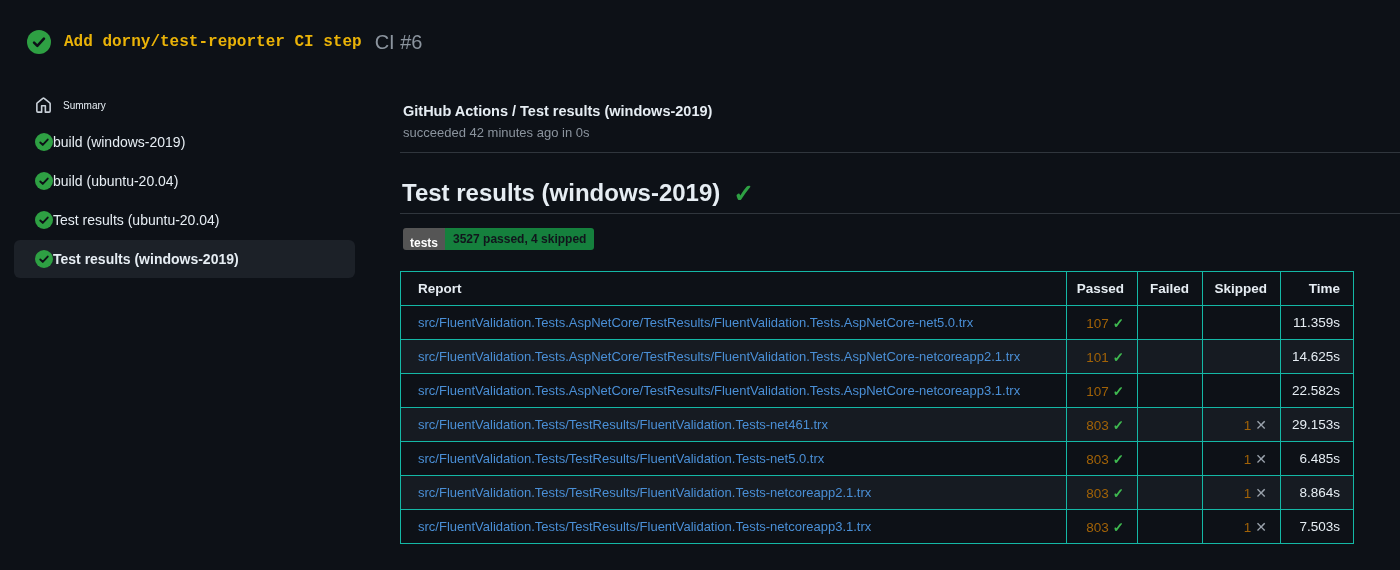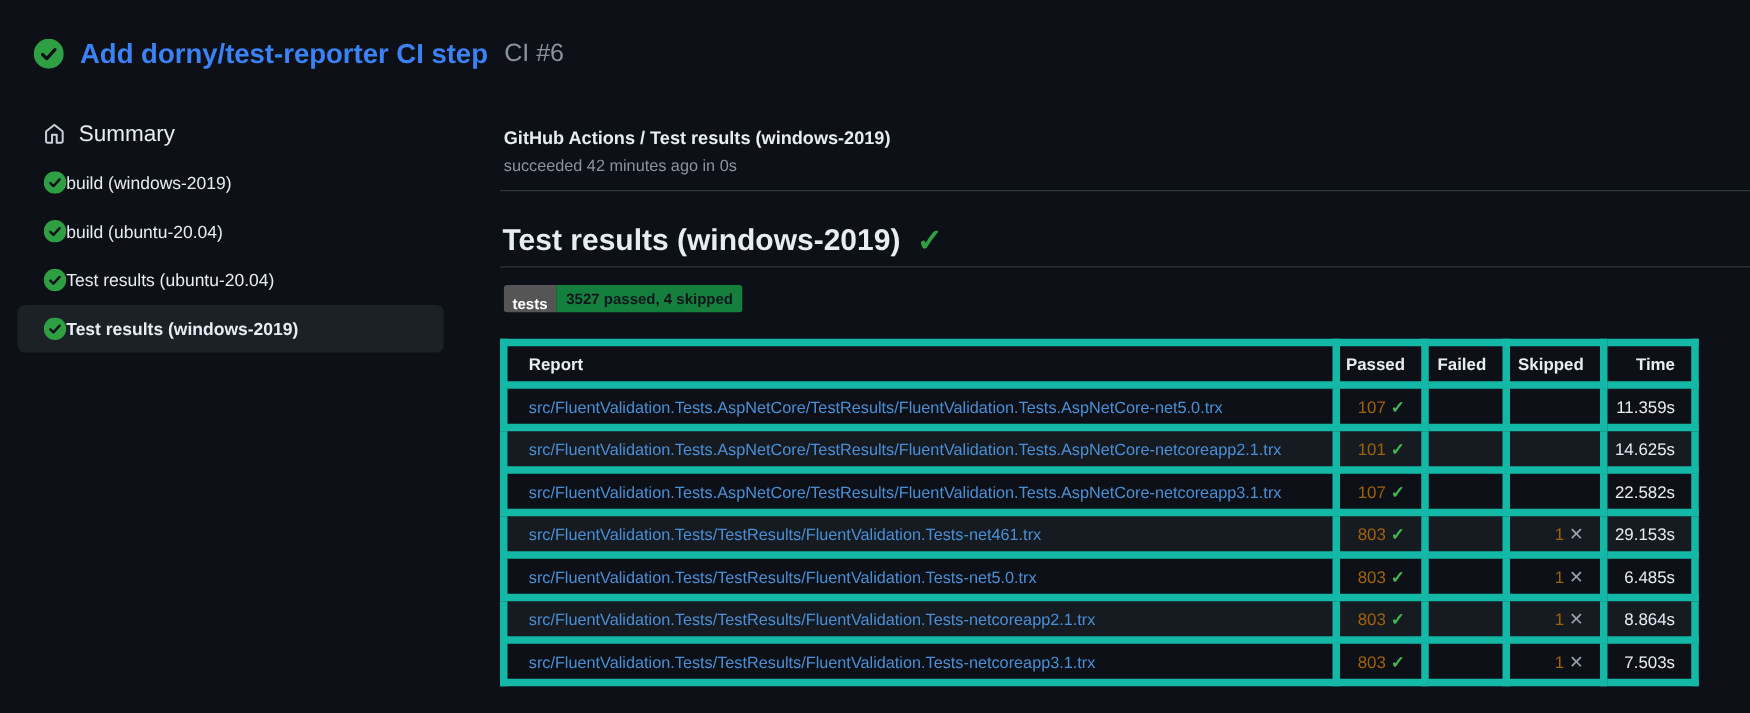--- a/index.html
+++ b/index.html
@@ -12,29 +12,29 @@
     overflow:hidden;
   }
   a { text-decoration:none; }
 
   
   .page-header {
     position:absolute; left:27px; top:30px;
     display:flex; align-items:center; gap:13px;
   }
   .page-header .status-icon { width:24px; height:24px; flex-shrink:0; }
-  .run-title { font-size:22px; font-weight:700; color:#3b82f6; white-space:nowrap; }
+  .run-title { font-size:16px; font-weight:700; color:#eab308; white-space:nowrap;font-family:Liberation Mono, monospace; }
   .run-number { font-size:20px; font-weight:400; color:#8b949e; white-space:nowrap; }
 
   
   .sidebar { position:absolute; left:14px; top:88px; width:341px; }
   .summary-item {
     display:flex; align-items:center; gap:11px;
     padding:9px 0 9px 21px; border-radius:6px; cursor:pointer;
-    font-size:18px; color:#e6edf3;
+    font-size:10px; color:#e6edf3;
   }
   .summary-item svg { width:17px; height:17px; flex-shrink:0; }
   .jobs-label {
     margin:25px 0 10px 19px;
     font-size:12px; color:#8b949e;
   }
   .job-item {
     display:flex; align-items:center; 
     padding:10px 0 10px 21px; margin-bottom:1px;
     border-radius:6px; cursor:pointer;
@@ -71,21 +71,21 @@
   .badge-label { background:#555555; color:#ffffff; padding:4px 7px; }
   .badge-value { background:#15803d; color:#11161c; padding:0 8px; }
 
   
   .results-table {
     position:absolute; left:400px; top:271px;
     border-collapse:collapse; table-layout:fixed;
     width:953px; font-size:13.5px;
   }
   .results-table th, .results-table td {
-    border:6px solid #14b8a6; height:34px; padding:0;
+    border:1px solid #14b8a6; height:34px; padding:0;
     white-space:nowrap; overflow:hidden;
   }
   .results-table th { font-weight:700; color:#e6edf3; }
   .th-report, .cell-report { text-align:left; padding-left:17px !important; }
   .th-num, .cell-num { text-align:right; padding-right:13px !important; }
   .results-table tbody tr:nth-child(even) td { background:#161b22; }
   .cell-report a { color:#4a8fd6; font-size:13px; }
   .pass-check { color:#3fb950; font-weight:700; margin-left:4px; }
   .skip-cross { color:#9ba3ad; font-size:14px; margin-left:4px; }
   .time-value { color:#e6edf3; }

